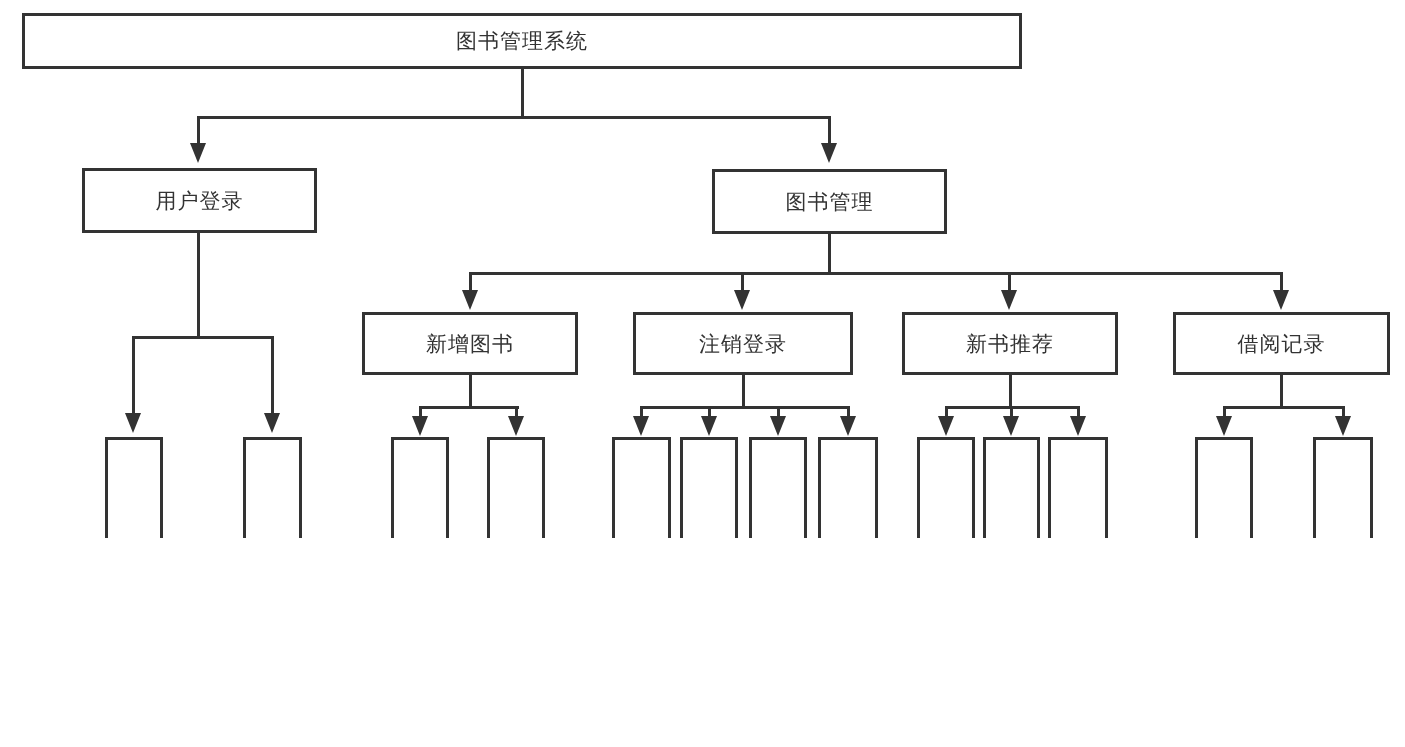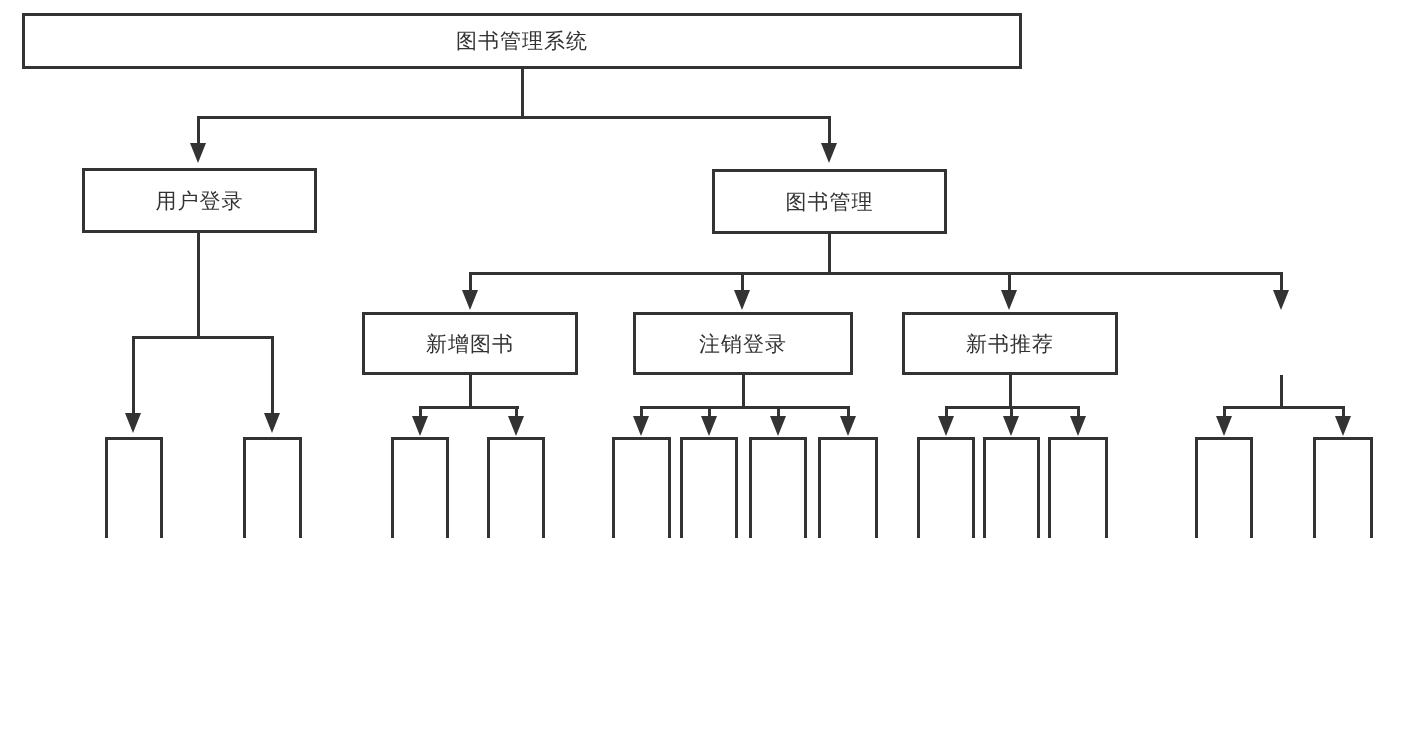--- a/index.html
+++ b/index.html
@@ -85,20 +85,21 @@
   <div class="lv" style="left:741px;top:272px;height:20px;"></div>
   <div class="arr" style="left:734px;top:290px;"></div>
   <div class="lv" style="left:1008px;top:272px;height:20px;"></div>
   <div class="arr" style="left:1001px;top:290px;"></div>
   <div class="lv" style="left:1280px;top:272px;height:20px;"></div>
   <div class="arr" style="left:1273px;top:290px;"></div>
 
   <div class="node" style="left:362px;top:312px;width:216px;height:63px;">新增图书</div>
   <div class="node" style="left:633px;top:312px;width:220px;height:63px;">注销登录</div>
   <div class="node" style="left:902px;top:312px;width:216px;height:63px;">新书推荐</div>
+  <div class="node" style="left:1173px;top:312px;width:217px;height:63px;">借阅记录</div>
 
   <div class="lv" style="left:469px;top:375px;height:34px;"></div>
   <div class="lv" style="left:742px;top:375px;height:34px;"></div>
   <div class="lv" style="left:1009px;top:375px;height:34px;"></div>
   <div class="lv" style="left:1280px;top:375px;height:34px;"></div>
 
   <div class="lh" style="left:419px;top:406px;width:100px;"></div>
   <div class="lh" style="left:640px;top:406px;width:210px;"></div>
   <div class="lh" style="left:945px;top:406px;width:135px;"></div>
   <div class="lh" style="left:1223px;top:406px;width:122px;"></div>

